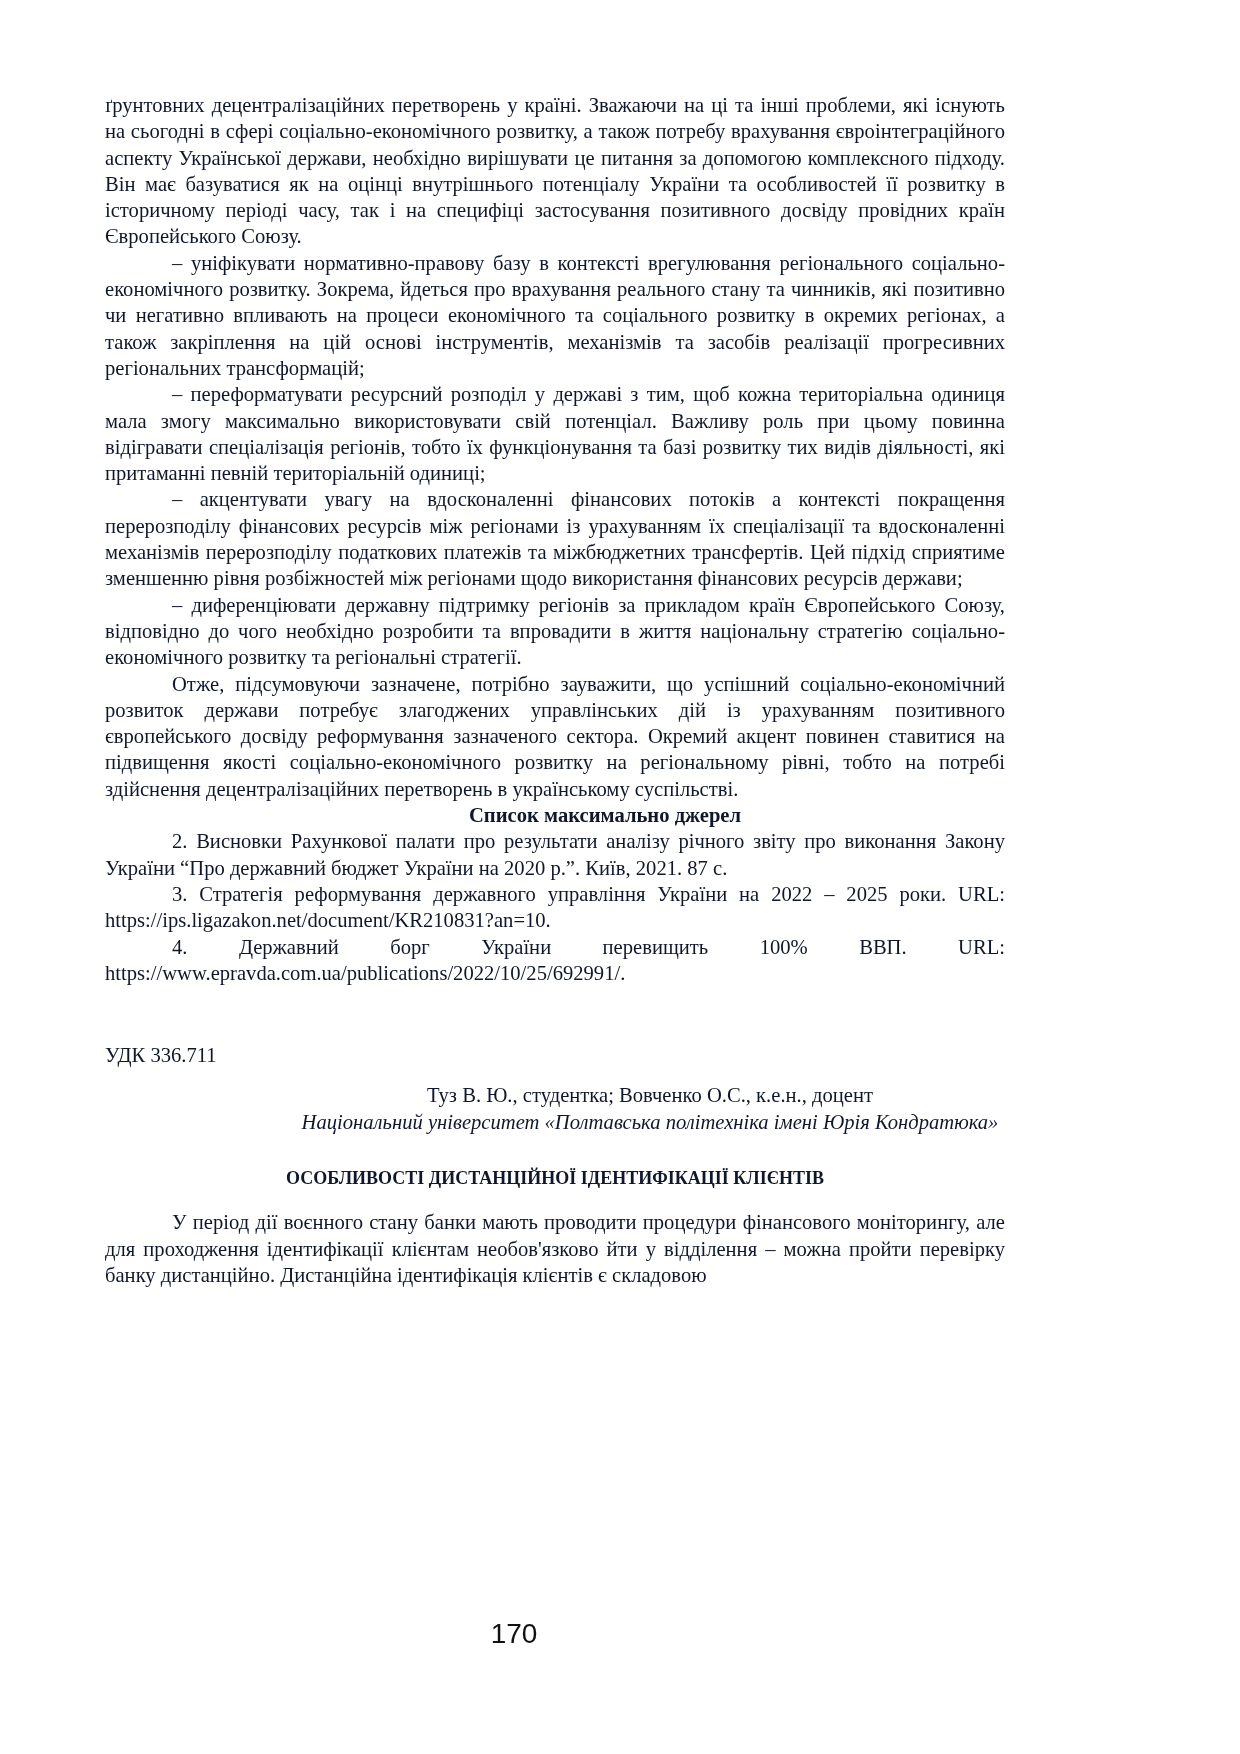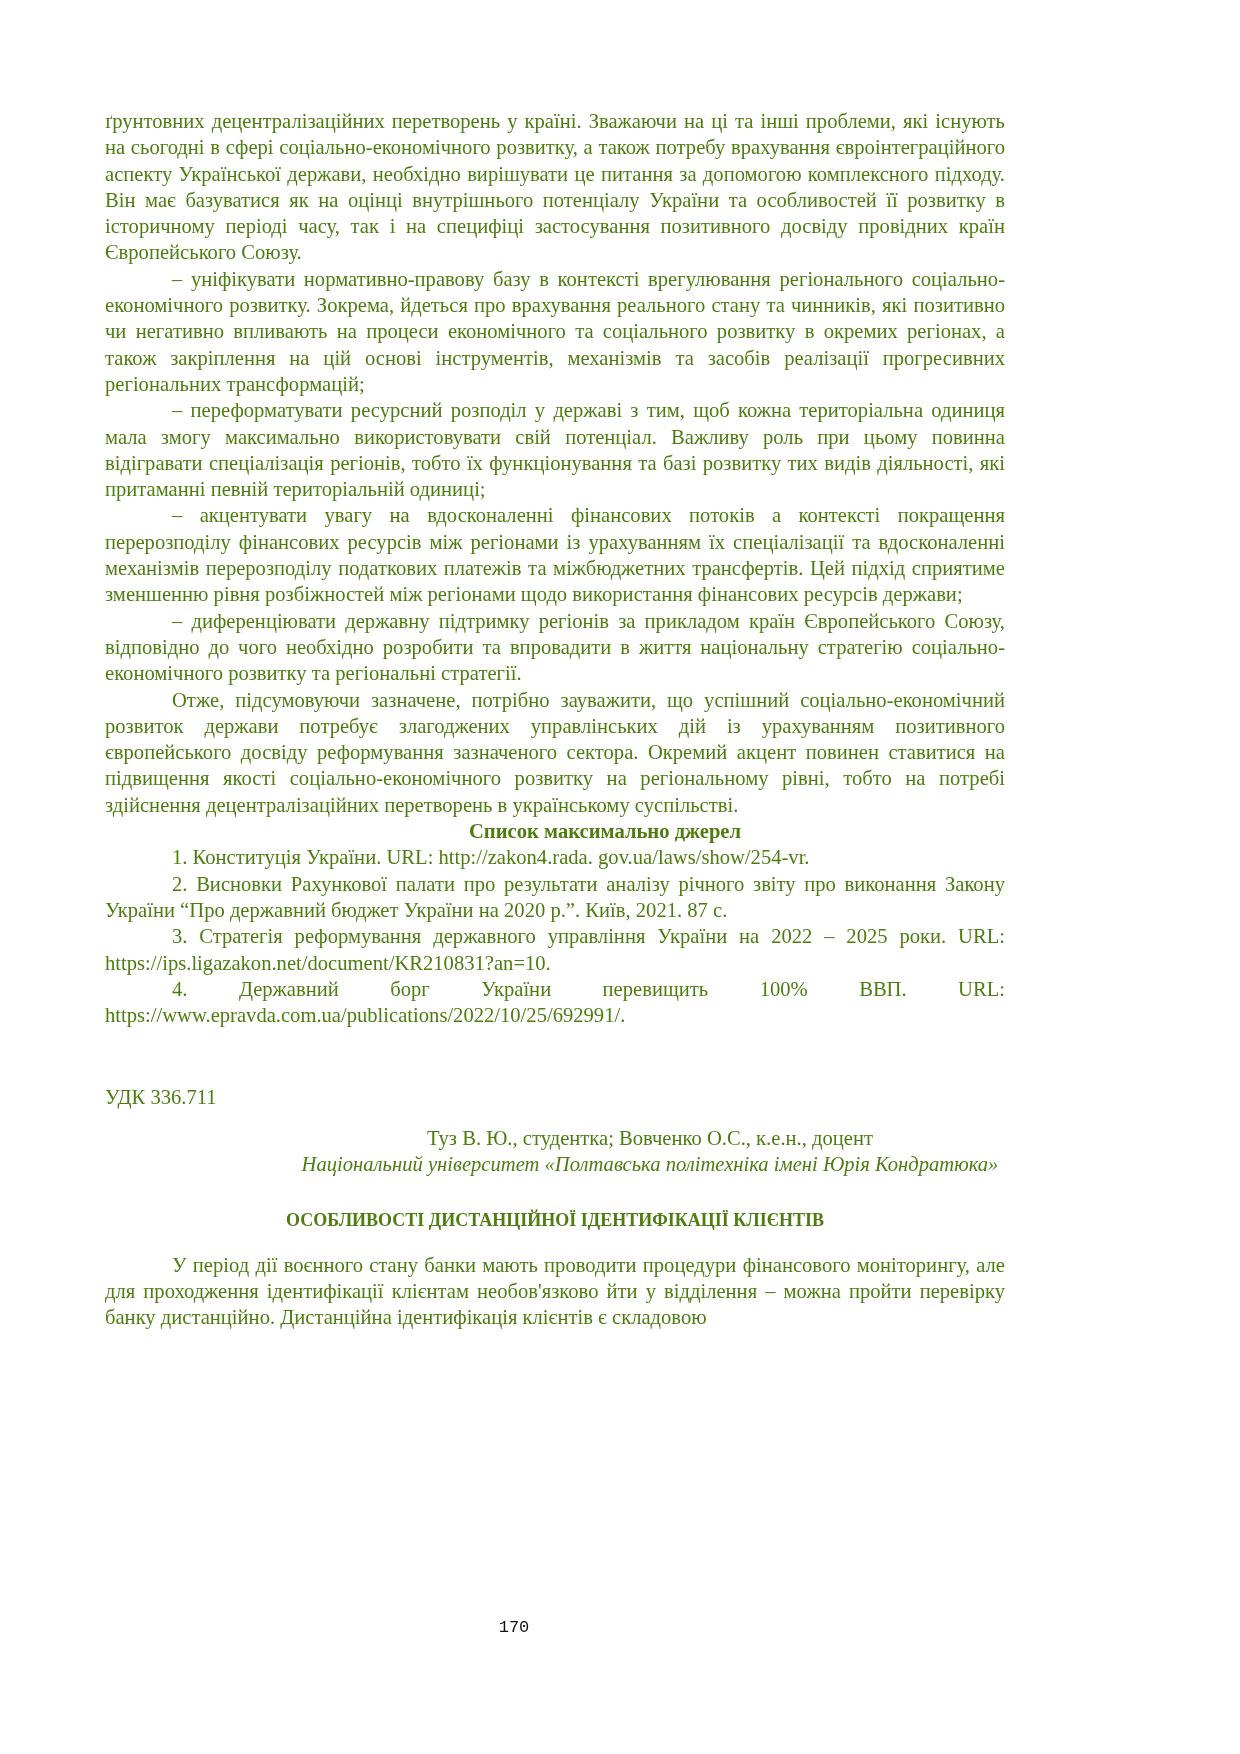--- a/index.html
+++ b/index.html
@@ -1,51 +1,50 @@
 <!DOCTYPE html>
 <html><head>
 <meta charset="utf-8">
 <style>
   html, body { margin: 0; padding: 0; background: #ffffff; }
   body { width: 1240px; height: 1754px; position: relative; overflow: hidden; }
   .page {
-    position: absolute; left: 105px; top: 108px; width: 900px;
+    position: absolute; left: 105px; top: 92px; width: 900px;
     font-family: "Liberation Serif", "DejaVu Serif", serif;
-    font-size: 20.6px; line-height: 26.3px; color: #4d7c0f;
+    font-size: 20.6px; line-height: 26.3px; color: #0f172a;
   }
   .p { text-align: justify; margin: 0; }
   .p.indent { text-indent: 67px; }
   .refs-title { font-weight: bold; text-align: center; margin: 0; padding-left: 100px; }
   .ref { text-align: justify; margin: 0; text-indent: 67px; word-break: break-word; }
   .ref-justify-last { text-align: justify; text-align-last: justify; }
   .udk { margin: 56px 0 0 0; }
   .authors { text-align: center; margin: 14px 0 0 0; padding-left: 190px; }
   .affil { font-style: italic; text-align: center; margin: 0; padding-left: 190px; }
   .affil2 { font-style: italic; text-align: center; margin: 0; padding-left: 190px; }
   .article-title { font-weight: bold; text-align: center; margin: 30px 0 0 0; font-size: 18px; }
   .gap-after-title { margin-top: 18px; }
   .page-number {
     position: absolute; left: 0; width: 1028px; top: 1618px; text-align: center;
-    font-family: Liberation Mono, monospace; font-size: 17px; color: #111111;
+    font-family: Liberation Sans, sans-serif; font-size: 28px; color: #111111;
   }
 </style>
 </head>
 <body>
 
 <div class="page">
   <p class="p">ґрунтовних децентралізаційних перетворень у країні. Зважаючи на ці та інші проблеми, які існують на сьогодні в сфері соціально-економічного розвитку, а також потребу врахування євроінтеграційного аспекту Української держави, необхідно вирішувати це питання за допомогою комплексного підходу. Він має базуватися як на оцінці внутрішнього потенціалу України та особливостей її розвитку в історичному періоді часу, так і на специфіці застосування позитивного досвіду провідних країн Європейського Союзу.</p>
   <p class="p indent">– уніфікувати нормативно-правову базу в контексті врегулювання регіонального соціально-економічного розвитку. Зокрема, йдеться про врахування реального стану та чинників, які позитивно чи негативно впливають на процеси економічного та соціального розвитку в окремих регіонах, а також закріплення на цій основі інструментів, механізмів та засобів реалізації прогресивних регіональних трансформацій;</p>
   <p class="p indent">– переформатувати ресурсний розподіл у державі з тим, щоб кожна територіальна одиниця мала змогу максимально використовувати свій потенціал. Важливу роль при цьому повинна відігравати спеціалізація регіонів, тобто їх функціонування та базі розвитку тих видів діяльності, які притаманні певній територіальній одиниці;</p>
   <p class="p indent">– акцентувати увагу на вдосконаленні фінансових потоків а контексті покращення перерозподілу фінансових ресурсів між регіонами із урахуванням їх спеціалізації та вдосконаленні механізмів перерозподілу податкових платежів та міжбюджетних трансфертів. Цей підхід сприятиме зменшенню рівня розбіжностей між регіонами щодо використання фінансових ресурсів держави;</p>
   <p class="p indent">– диференціювати державну підтримку регіонів за прикладом країн Європейського Союзу, відповідно до чого необхідно розробити та впровадити в життя національну стратегію соціально-економічного розвитку та регіональні стратегії.</p>
   <p class="p indent">Отже, підсумовуючи зазначене, потрібно зауважити, що успішний соціально-економічний розвиток держави потребує злагоджених управлінських дій із урахуванням позитивного європейського досвіду реформування зазначеного сектора. Окремий акцент повинен ставитися на підвищення якості соціально-економічного розвитку на регіональному рівні, тобто на потребі здійснення децентралізаційних перетворень в українському суспільстві.</p>
 
   <p class="refs-title">Список максимально джерел</p>
   <div>
-    <p class="ref">1.   Конституція України. URL: http://zakon4.rada. gov.ua/laws/show/254-vr.</p>
     <p class="ref">2. Висновки Рахункової палати про результати аналізу річного звіту про виконання Закону України “Про державний бюджет України на 2020 р.”. Київ, 2021. 87 с.</p>
     <p class="ref">3. Стратегія реформування державного управління України на 2022 – 2025 роки. URL: https://ips.ligazakon.net/document/KR210831?an=10.</p>
     <p class="ref ref-justify-last">4. Державний борг України перевищить 100% ВВП. URL:</p>
     <p class="p">https://www.epravda.com.ua/publications/2022/10/25/692991/.</p>
   </div>
 
   <p class="udk">УДК 336.711</p>
   <p class="authors">Туз В. Ю., студентка; Вовченко О.С., к.е.н., доцент</p>
   <p class="affil">Національний університет «Полтавська політехніка імені Юрія Кондратюка»</p>
   <p class="article-title">ОСОБЛИВОСТІ ДИСТАНЦІЙНОЇ ІДЕНТИФІКАЦІЇ КЛІЄНТІВ</p>

